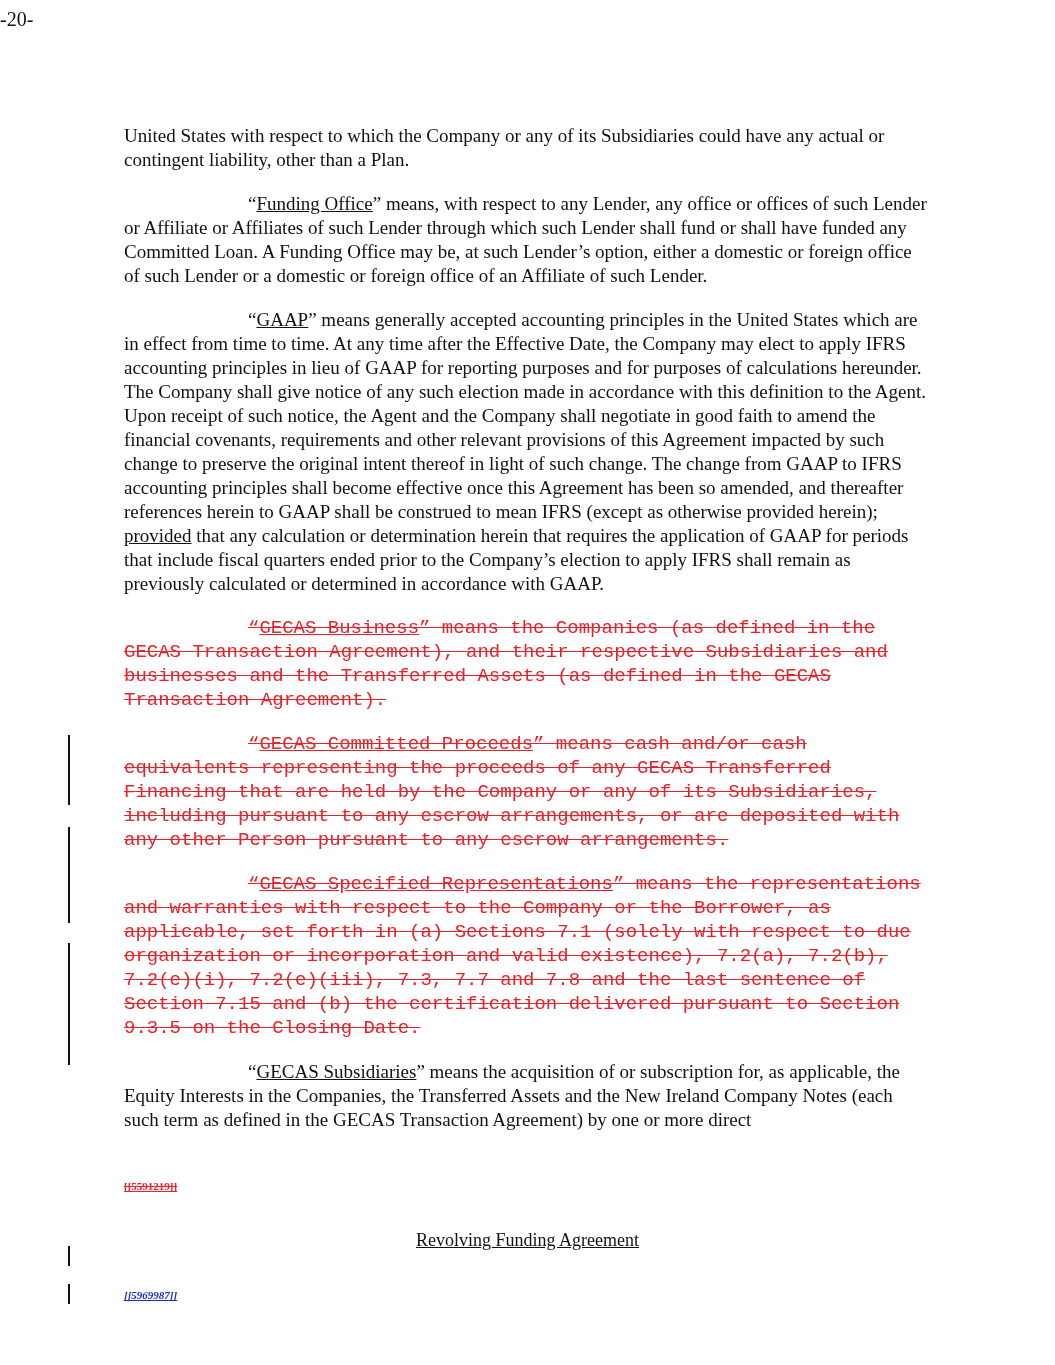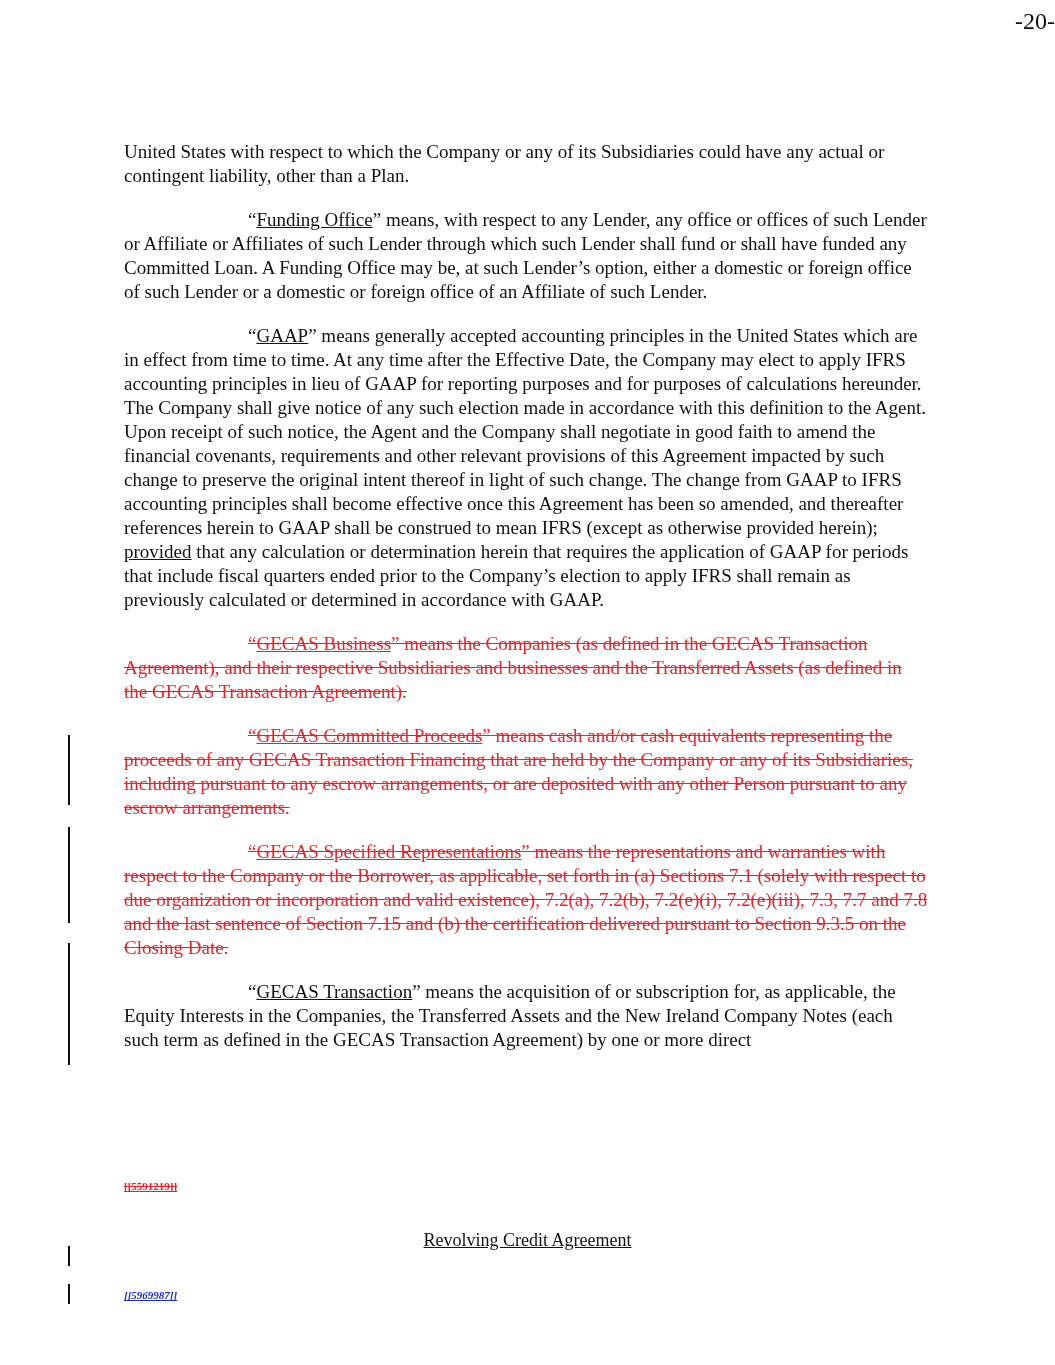--- a/index.html
+++ b/index.html
@@ -1,23 +1,23 @@
 <!DOCTYPE html>
 <html><head>
 <meta charset="utf-8">
 <style>
   html, body { margin: 0; padding: 0; background: #ffffff; }
   body { width: 1055px; height: 1365px; position: relative; overflow: hidden;
          font-family: "Liberation Serif", "DejaVu Serif", serif; color: #111; }
-  .page-num { position: absolute; top: 8px; left: 0; width: 1055px; text-align: right; font-size: 24px; }
-  .content { position: absolute; left: 124px; top: 124px; width: 805px; font-size: 19px; line-height: 24px; margin-top: 16px; }
+  .page-num { position: absolute; top: 8px; left: 0; width: 1055px; text-align: left; font-size: 20px; }
+  .content { position: absolute; left: 124px; top: 124px; width: 805px; font-size: 19px; line-height: 24px; }
   .para { margin: 0 0 20px 0; }
   .indent { display: inline-block; width: 124px; }
   u { text-decoration: underline; }
-  .deleted { color: #e8222a; text-decoration: line-through; }
+  .deleted { color: #e8222a; text-decoration: line-through; font-family: Liberation Mono, monospace; }
   .deleted u { text-decoration: underline line-through; }
   .bar { position: absolute; left: 68px; width: 2px; background: #111; }
   .footer-title { position: absolute; top: 1230px; left: 0; width: 1055px; text-align: center; font-size: 18px; }
   .footer-title span { text-decoration: underline; }
   .docid { position: absolute; left: 124px; font-size: 11px; font-weight: bold; }
   .docid-old { top: 1180px; color: #e8222a; text-decoration: underline line-through; font-weight: bold; }
   .docid-new { top: 1289px; color: #1a2bd0; text-decoration: underline; font-style: italic; }
 </style>
 </head>
 <body>
@@ -27,28 +27,28 @@
 <div class="content">
   <p class="para"><span>United States with respect to which the Company or any of its Subsidiaries could have any actual or contingent liability, other than a Plan.</span></p>
 
 
   <p class="para"><span class="indent"></span><span>“</span><u>Funding Office</u><span>” means, with respect to any Lender, any office or offices of such Lender or Affiliate or Affiliates of such Lender through which such Lender shall fund or shall have funded any Committed Loan.  A Funding Office may be, at such Lender’s option, either a domestic or foreign office of such Lender or a domestic or foreign office of an Affiliate of such Lender.</span></p>
 
   <p class="para"><span class="indent"></span><span>“</span><u>GAAP</u><span>” means generally accepted accounting principles in the United States which are in effect from time to time.  At any time after the Effective Date, the Company may elect to apply IFRS accounting principles in lieu of GAAP for reporting purposes and for purposes of calculations hereunder.  The Company shall give notice of any such election made in accordance with this definition to the Agent.  Upon receipt of such notice, the Agent and the Company shall negotiate in good faith to amend the financial covenants, requirements and other relevant provisions of this Agreement impacted by such change to preserve the original intent thereof in light of such change.  The change from GAAP to IFRS accounting principles shall become effective once this Agreement has been so amended, and thereafter references herein to GAAP shall be construed to mean IFRS (except as otherwise provided herein); </span><u>provided</u><span> that any calculation or determination herein that requires the application of GAAP for periods that include fiscal quarters ended prior to the Company’s election to apply IFRS shall remain as previously calculated or determined in accordance with GAAP.</span></p>
 
   <p class="para deleted"><span class="indent"></span><span>“</span><u>GECAS Business</u><span>” means the Companies (as defined in the GECAS Transaction Agreement), and their respective Subsidiaries and businesses and the Transferred Assets (as defined in the GECAS Transaction Agreement).</span></p>
 
-  <p class="para deleted"><span class="indent"></span><span>“</span><u>GECAS Committed Proceeds</u><span>” means cash and/or cash equivalents representing the proceeds of any GECAS Transaction Financing that are held by the Company or any of its Subsidiaries, including pursuant to any escrow arrangements, or are deposited with any other Person pursuant to any escrow arrangements.</span></p>
+  <p class="para deleted"><span class="indent"></span><span>“</span><u>GECAS Committed Proceeds</u><span>” means cash and/or cash equivalents representing the proceeds of any GECAS Transferred Financing that are held by the Company or any of its Subsidiaries, including pursuant to any escrow arrangements, or are deposited with any other Person pursuant to any escrow arrangements.</span></p>
 
   <p class="para deleted"><span class="indent"></span><span>“</span><u>GECAS Specified Representations</u><span>” means the representations and warranties with respect to the Company or the Borrower, as applicable, set forth in (a) Sections 7.1 (solely with respect to due organization or incorporation and valid existence), 7.2(a), 7.2(b), 7.2(e)(i), 7.2(e)(iii), 7.3, 7.7 and 7.8 and the last sentence of Section 7.15 and (b) the certification delivered pursuant to Section 9.3.5 on the Closing Date.</span></p>
 
-  <p class="para"><span class="indent"></span><span>“</span><u>GECAS Transaction</u><span>” means the acquisition of or subscription for, as applicable, the Equity Interests in the Companies, the Transferred Assets and the New Ireland Company Notes (each such term as defined in the GECAS Transaction Agreement) by one or more direct</span></p>
+  <p class="para"><span class="indent"></span><span>“</span><u>GECAS Subsidiaries</u><span>” means the acquisition of or subscription for, as applicable, the Equity Interests in the Companies, the Transferred Assets and the New Ireland Company Notes (each such term as defined in the GECAS Transaction Agreement) by one or more direct</span></p>
 </div>
 
 <div class="bar" style="top:735px;height:70px;"></div>
 <div class="bar" style="top:827px;height:96px;"></div>
 <div class="bar" style="top:943px;height:122px;"></div>
 <div class="bar" style="top:1246px;height:20px;"></div>
 <div class="bar" style="top:1284px;height:20px;"></div>
 
-<div class="footer-title"><span>Revolving Credit Agreement</span></div>
+<div class="footer-title"><span>Revolving Funding Agreement</span></div>
 <div class="docid docid-old">[[5591219]]</div>
 <div class="docid docid-new">[[5969987]]</div>
 
 </body></html>

